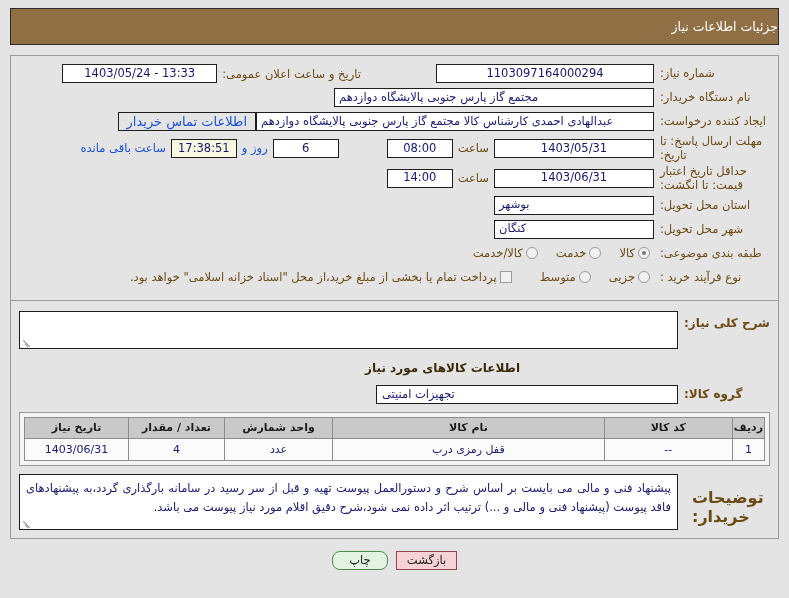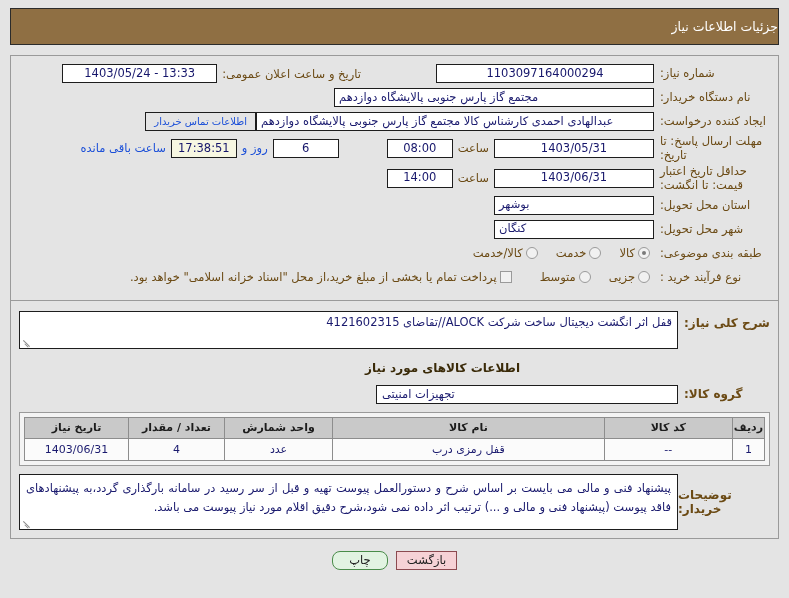--- a/index.html
+++ b/index.html
@@ -135,21 +135,21 @@
   .link-plain {
     color: #1b4fd8;
     font-size: 11.5px;
     padding: 0 5px;
     white-space: nowrap;
   }
   .link-box {
     border: 1px solid #1d1d1d;
     background: #e4e4e4;
     color: #1b4fd8;
-    font-size: 10px;
+    font-size: 13px;
     height: 19px;
     display: flex; align-items: center; justify-content: center;
     padding: 0 8px;
     cursor: pointer;
   }
 
   
   .radio {
     width: 12px; height: 12px;
     border-radius: 50%;
@@ -291,25 +291,25 @@
   .c-code  { width: 128px; }
   .c-name  { }
   .c-unit  { width: 108px; }
   .c-qty   { width: 96px; }
   .c-date  { width: 104px; }
 
   
   .notes-row { display: flex; align-items: flex-start; margin-top: 8px; }
   .notes-lbl {
     color: #6b4a14;
-    font-size: 12px;
+    font-size: 16px;
     font-weight: bold;
     width: 92px;
     text-align: left;
-    padding-left: 0;
+    padding-left: 14px;
     padding-top: 14px;
     flex: 0 0 auto;
   }
   .notes-box {
     border: 1px solid #1d1d1d;
     background: #ffffff;
     flex: 1;
     min-height: 56px;
     font-size: 11.5px;
     color: #1a1a6e;
@@ -431,21 +431,20 @@
 
     </div>
 
     <div class="divider"></div>
 
     <div class="section-mid">
 
       <div class="mid-row">
         <div class="mid-lbl">شرح کلی نیاز:</div>
         <div class="textarea">
-          <span>قفل اثر انگشت دیجیتال ساخت شرکت ALOCK//تقاضای 4121602315</span>
           <span class="grip"></span>
         </div>
       </div>
 
       <div class="subtitle">اطلاعات کالاهای مورد نیاز</div>
 
       <div class="group-row">
         <div class="group-lbl">گروه کالا:</div>
         <div class="group-inp">تجهیزات امنیتی</div>
       </div>

